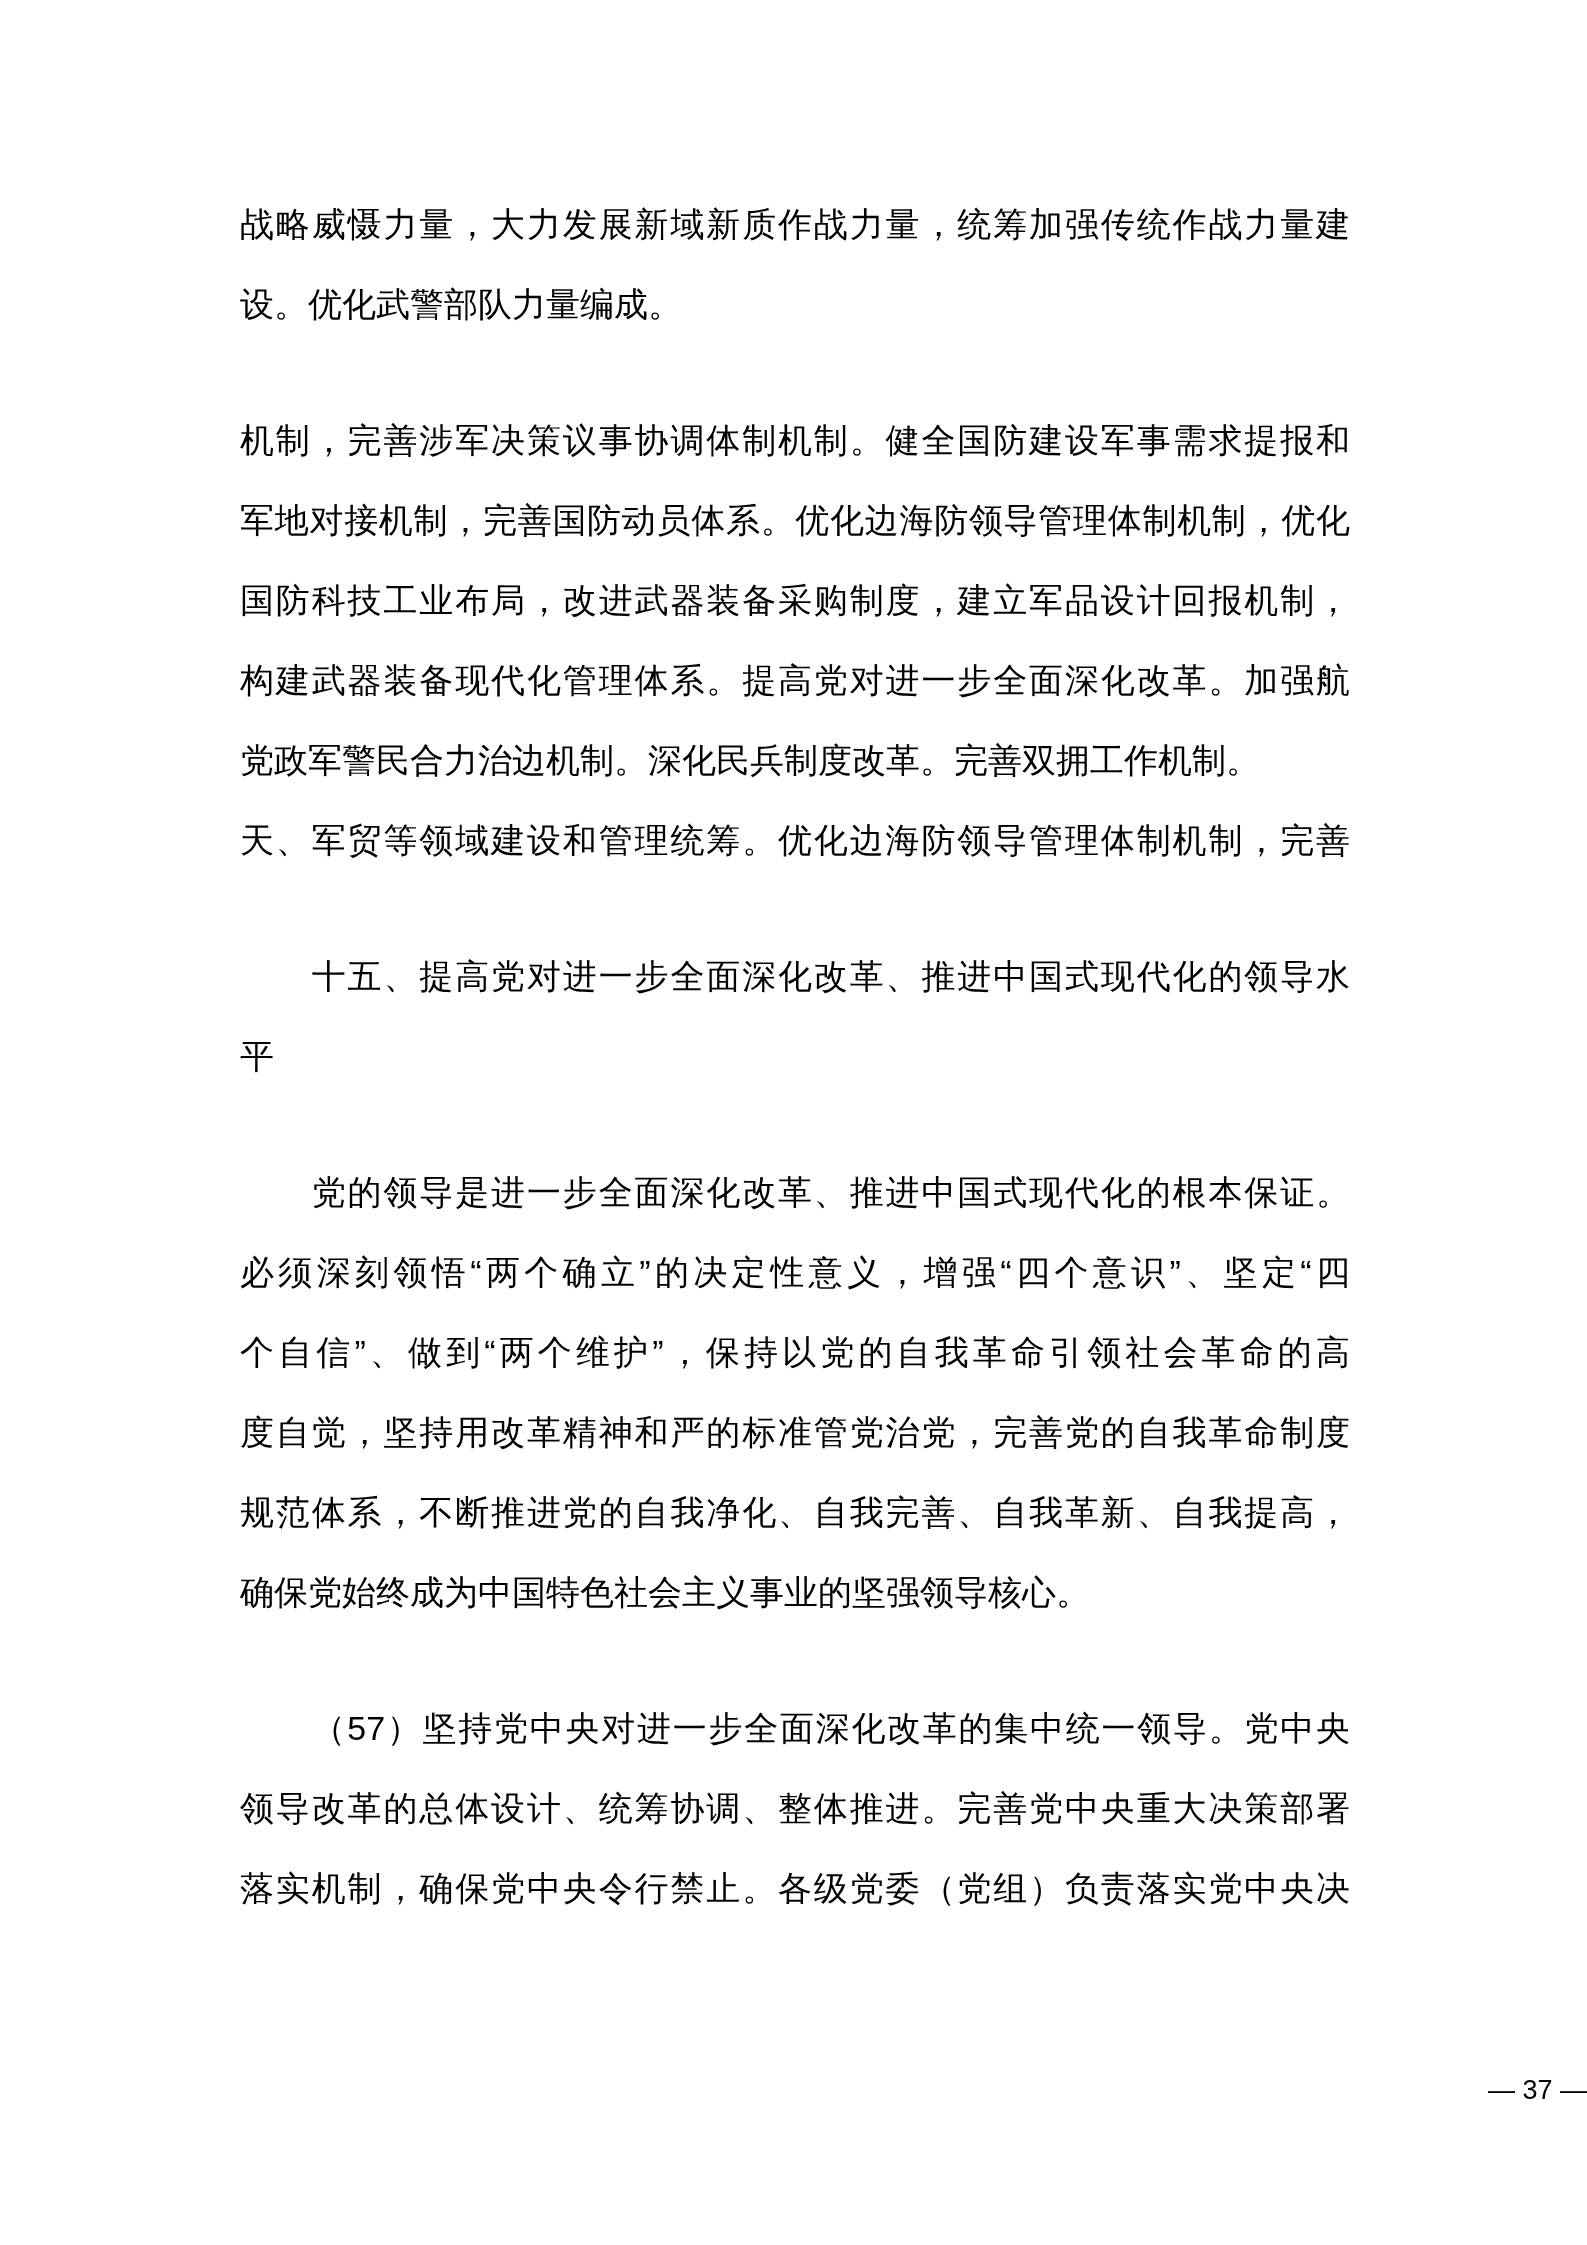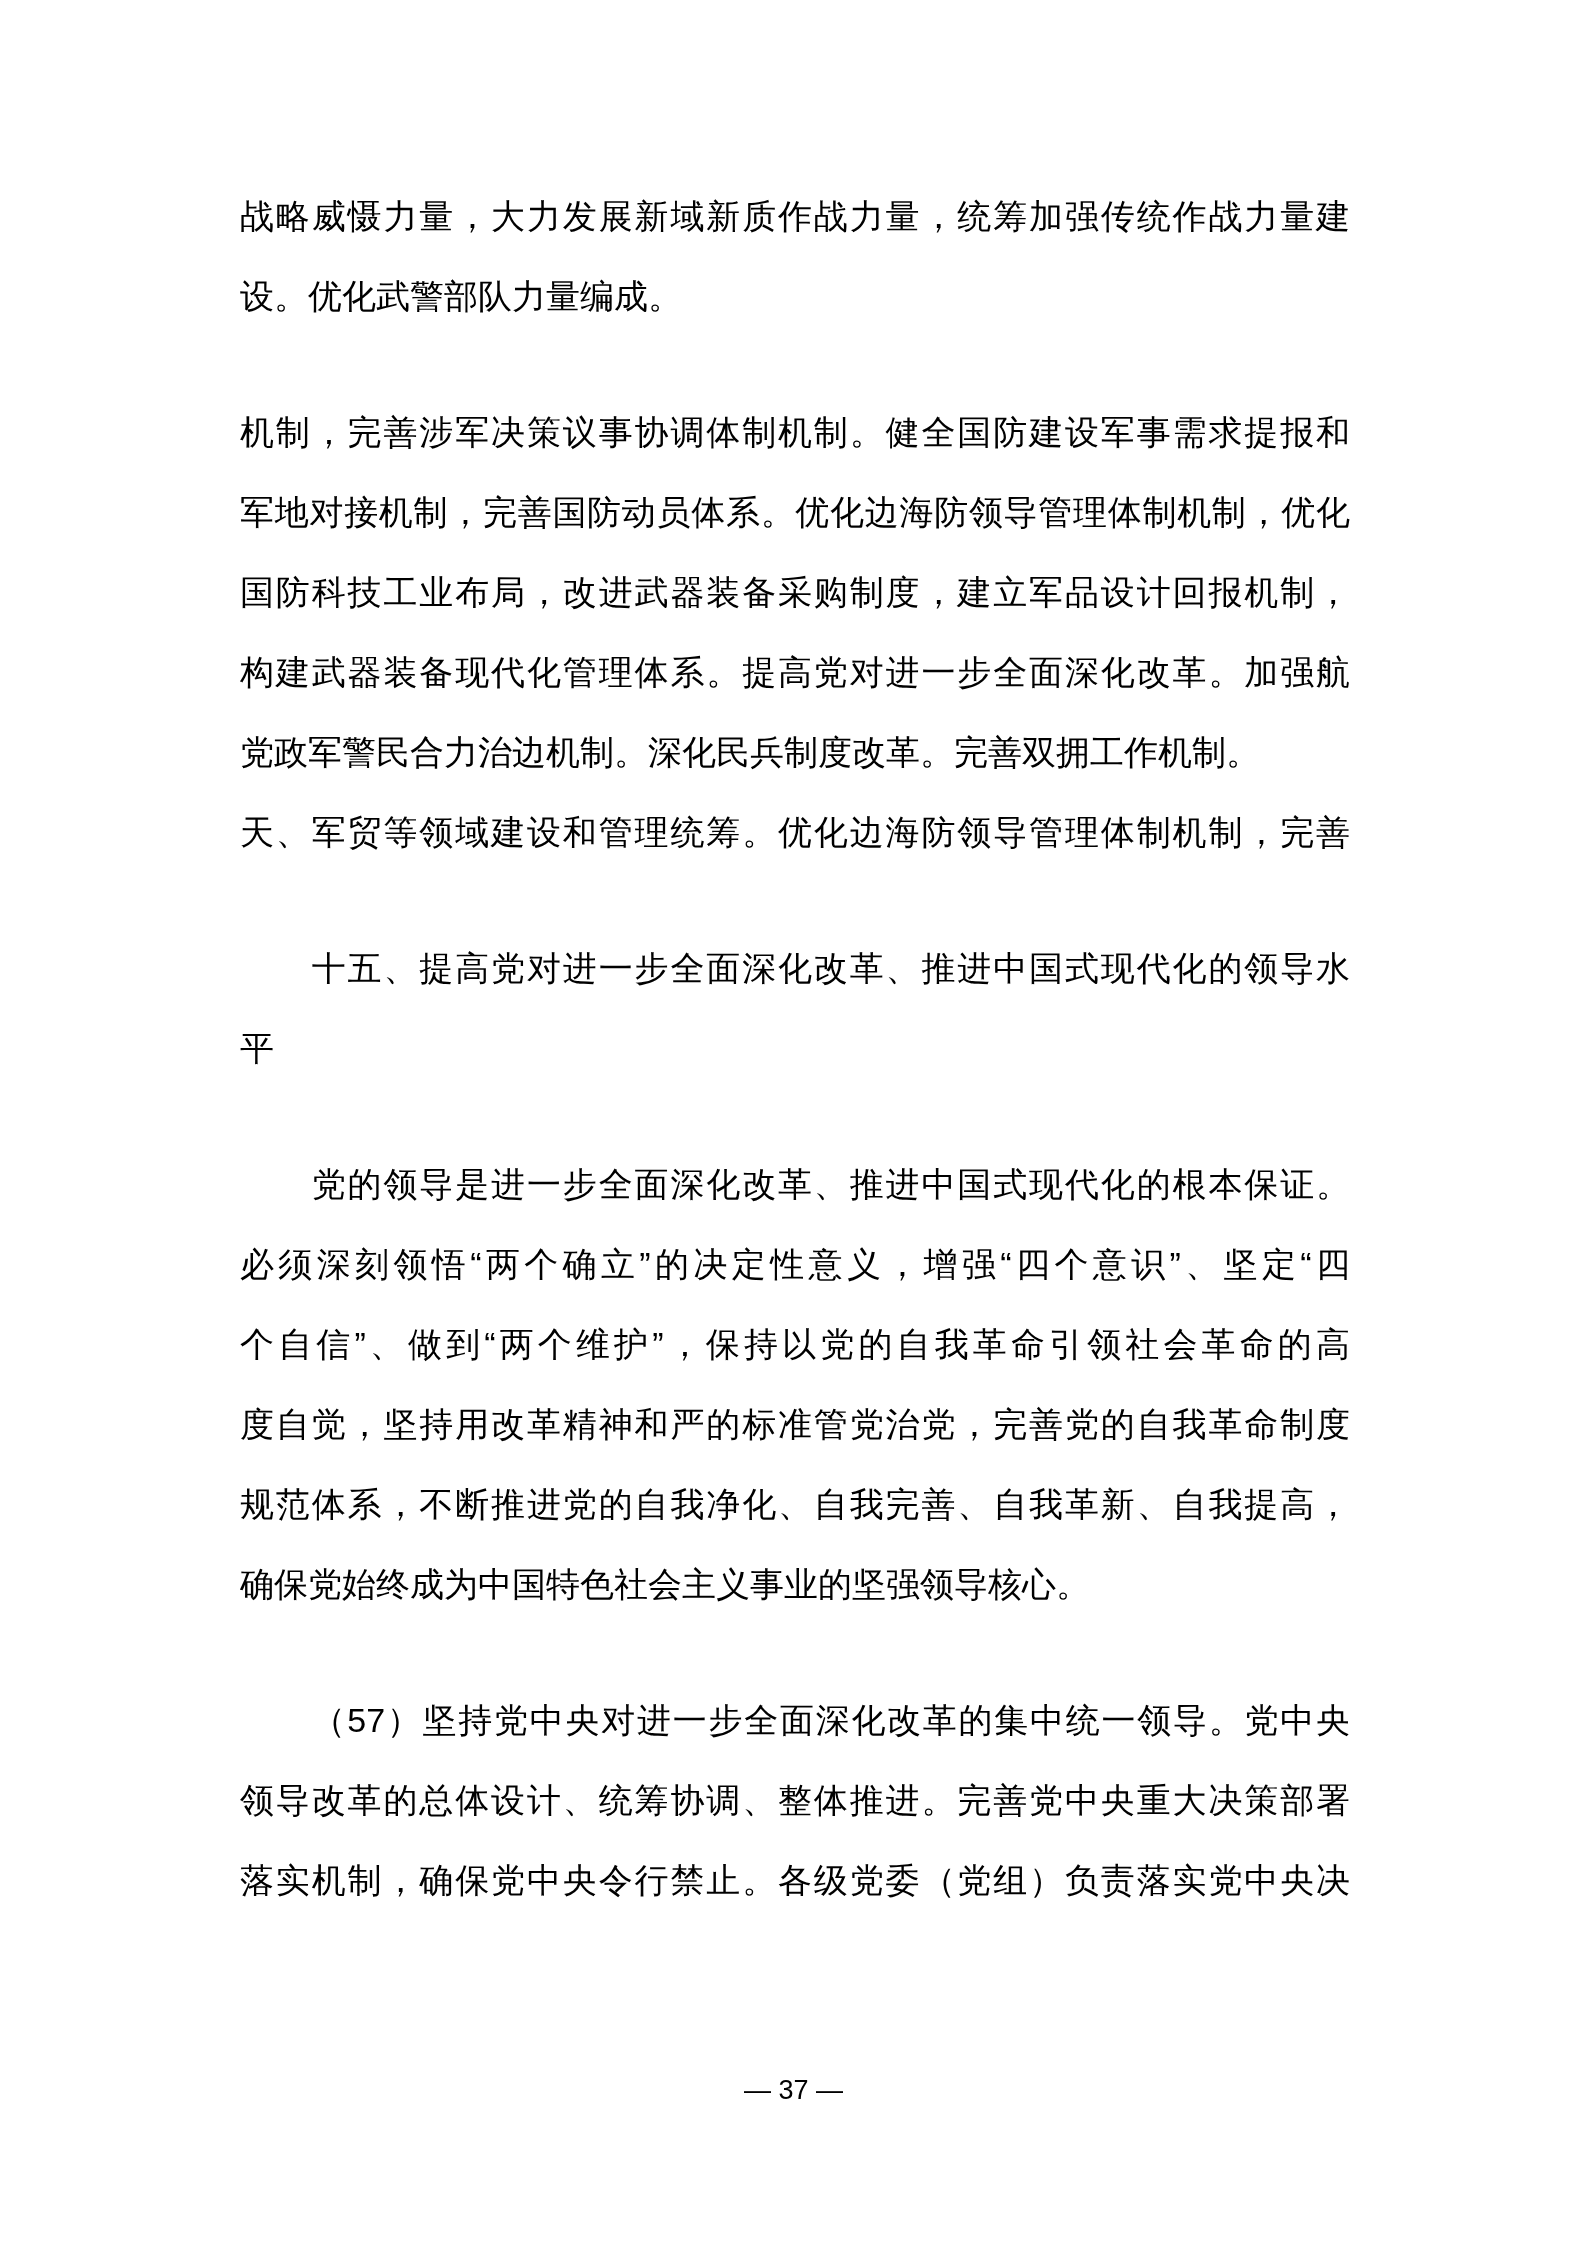--- a/index.html
+++ b/index.html
@@ -12,21 +12,21 @@
     width: 1587px;
     height: 2245px;
     background: #ffffff;
     overflow: hidden;
     font-family: "Liberation Sans", "DejaVu Sans", sans-serif;
     color: #000000;
   }
   .content {
     position: absolute;
     left: 240px;
-    top: 176px;
+    top: 184px;
     width: 1110px;
   }
   .block + .block {
     margin-top: 56px;
   }
   .line {
     font-size: 34px;
     line-height: 80px;
     height: 80px;
     color: #000000;
@@ -39,21 +39,21 @@
     text-align-last: left;
   }
   .block.heading .line {
     font-weight: normal;
   }
   .footer {
     position: absolute;
     top: 2072px;
     left: 0;
     width: 100%;
-    text-align: center;
+    text-align: right;
     font-size: 27px;
     line-height: 36px;
     color: #000000;
   }
 </style>
 </head>
 <body>
 
 <div class="page">
   <main class="content" id="doc">

